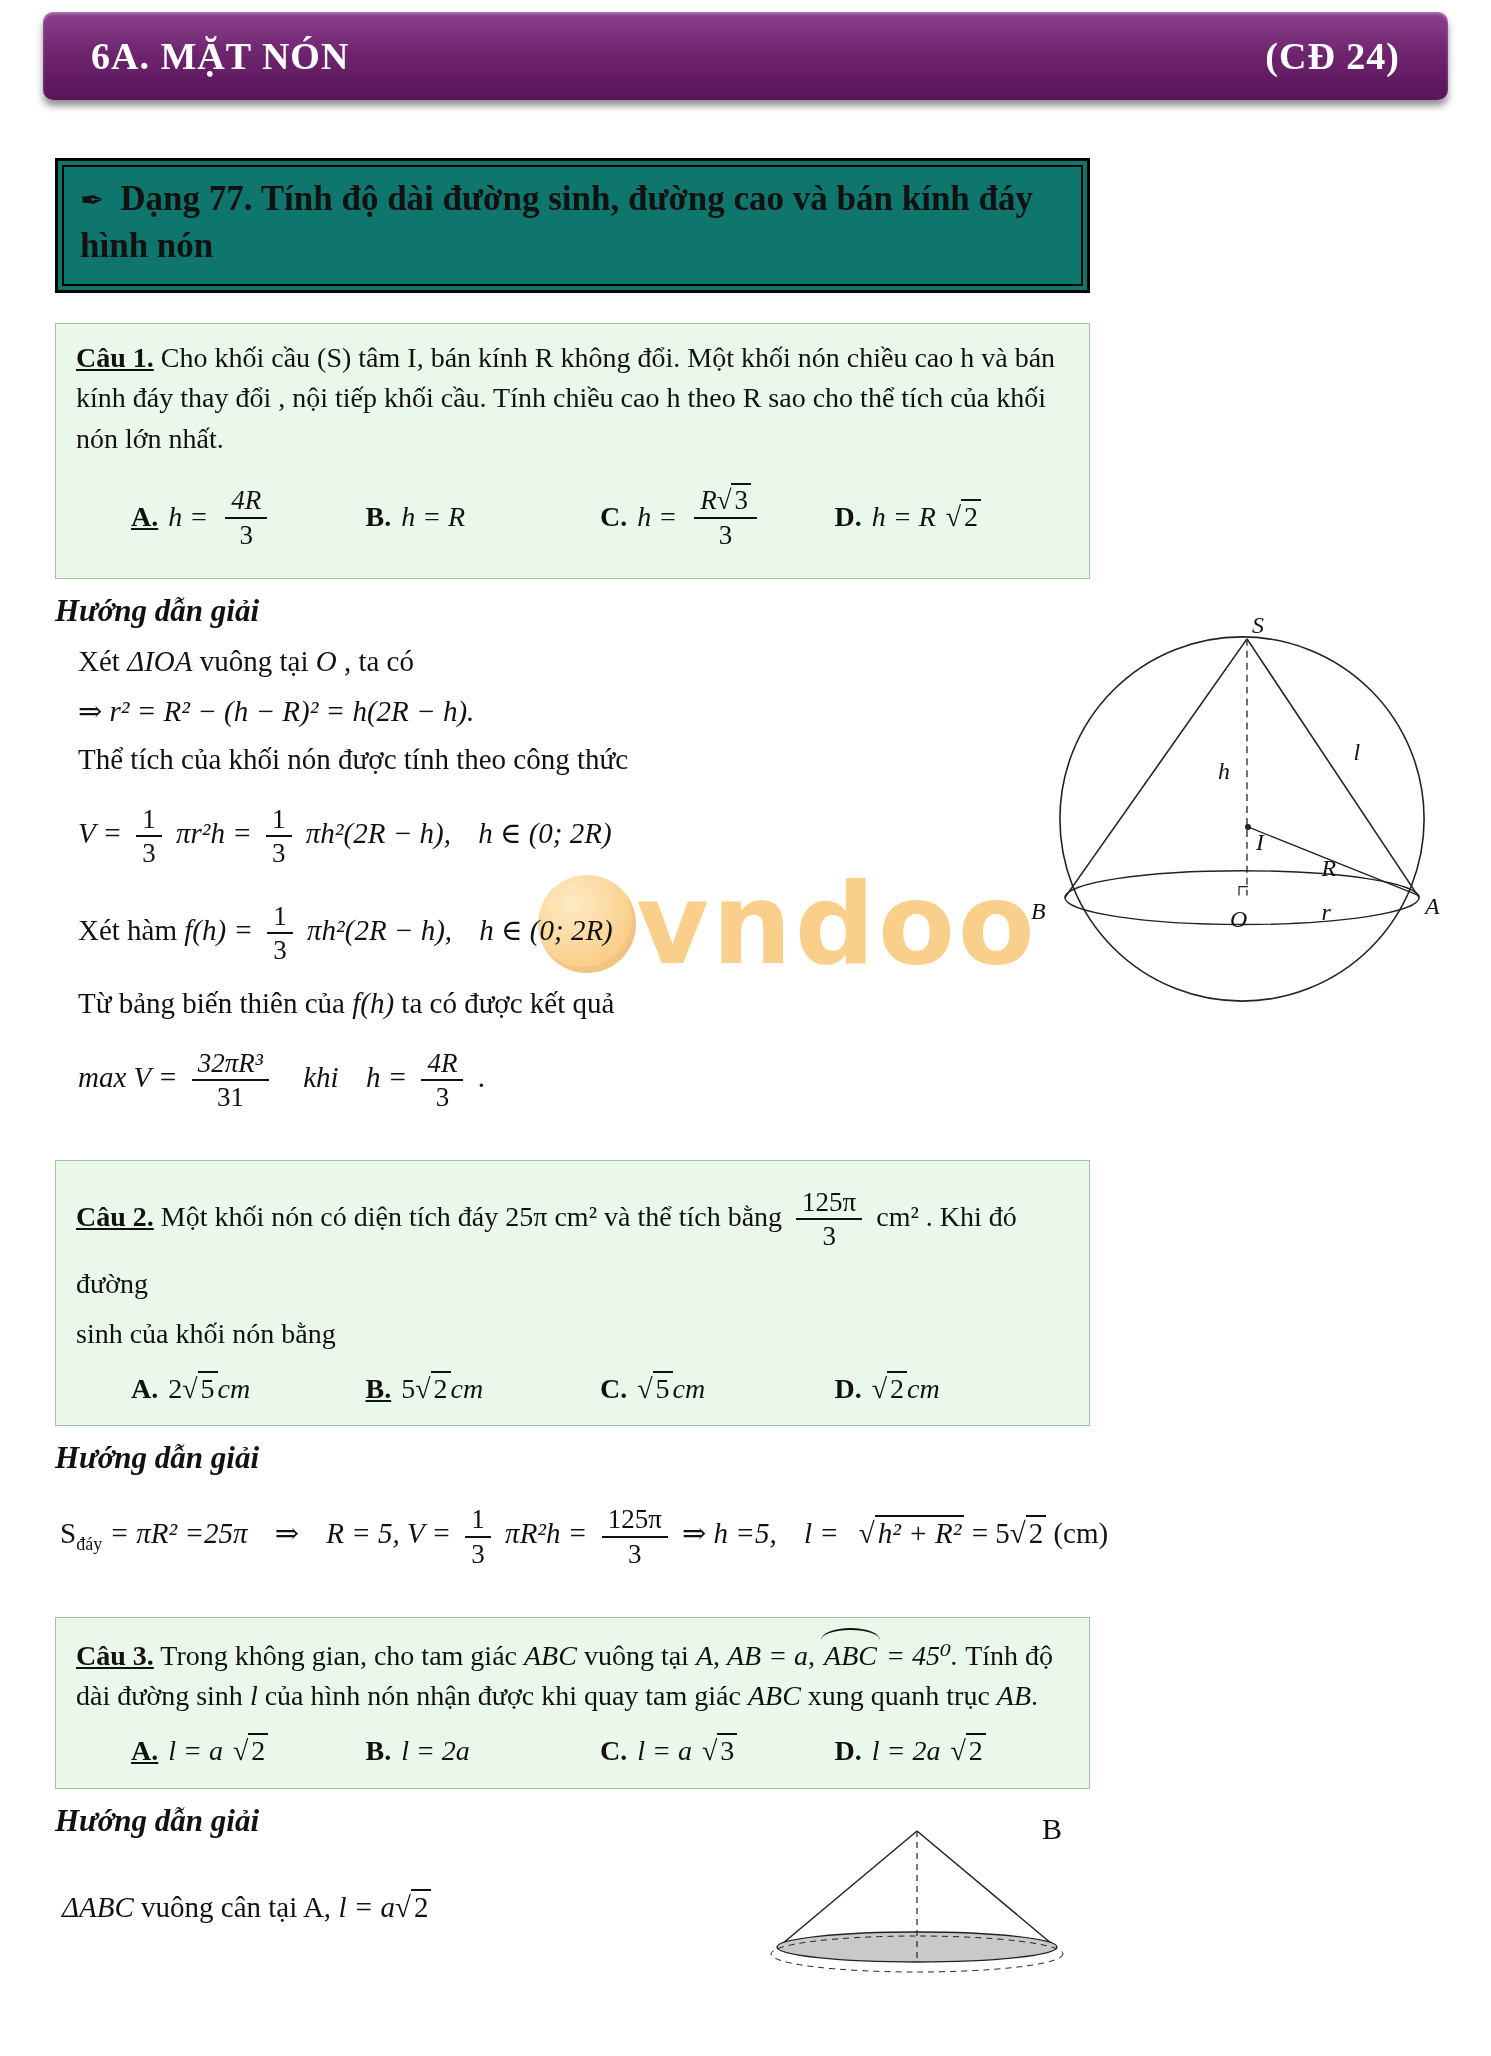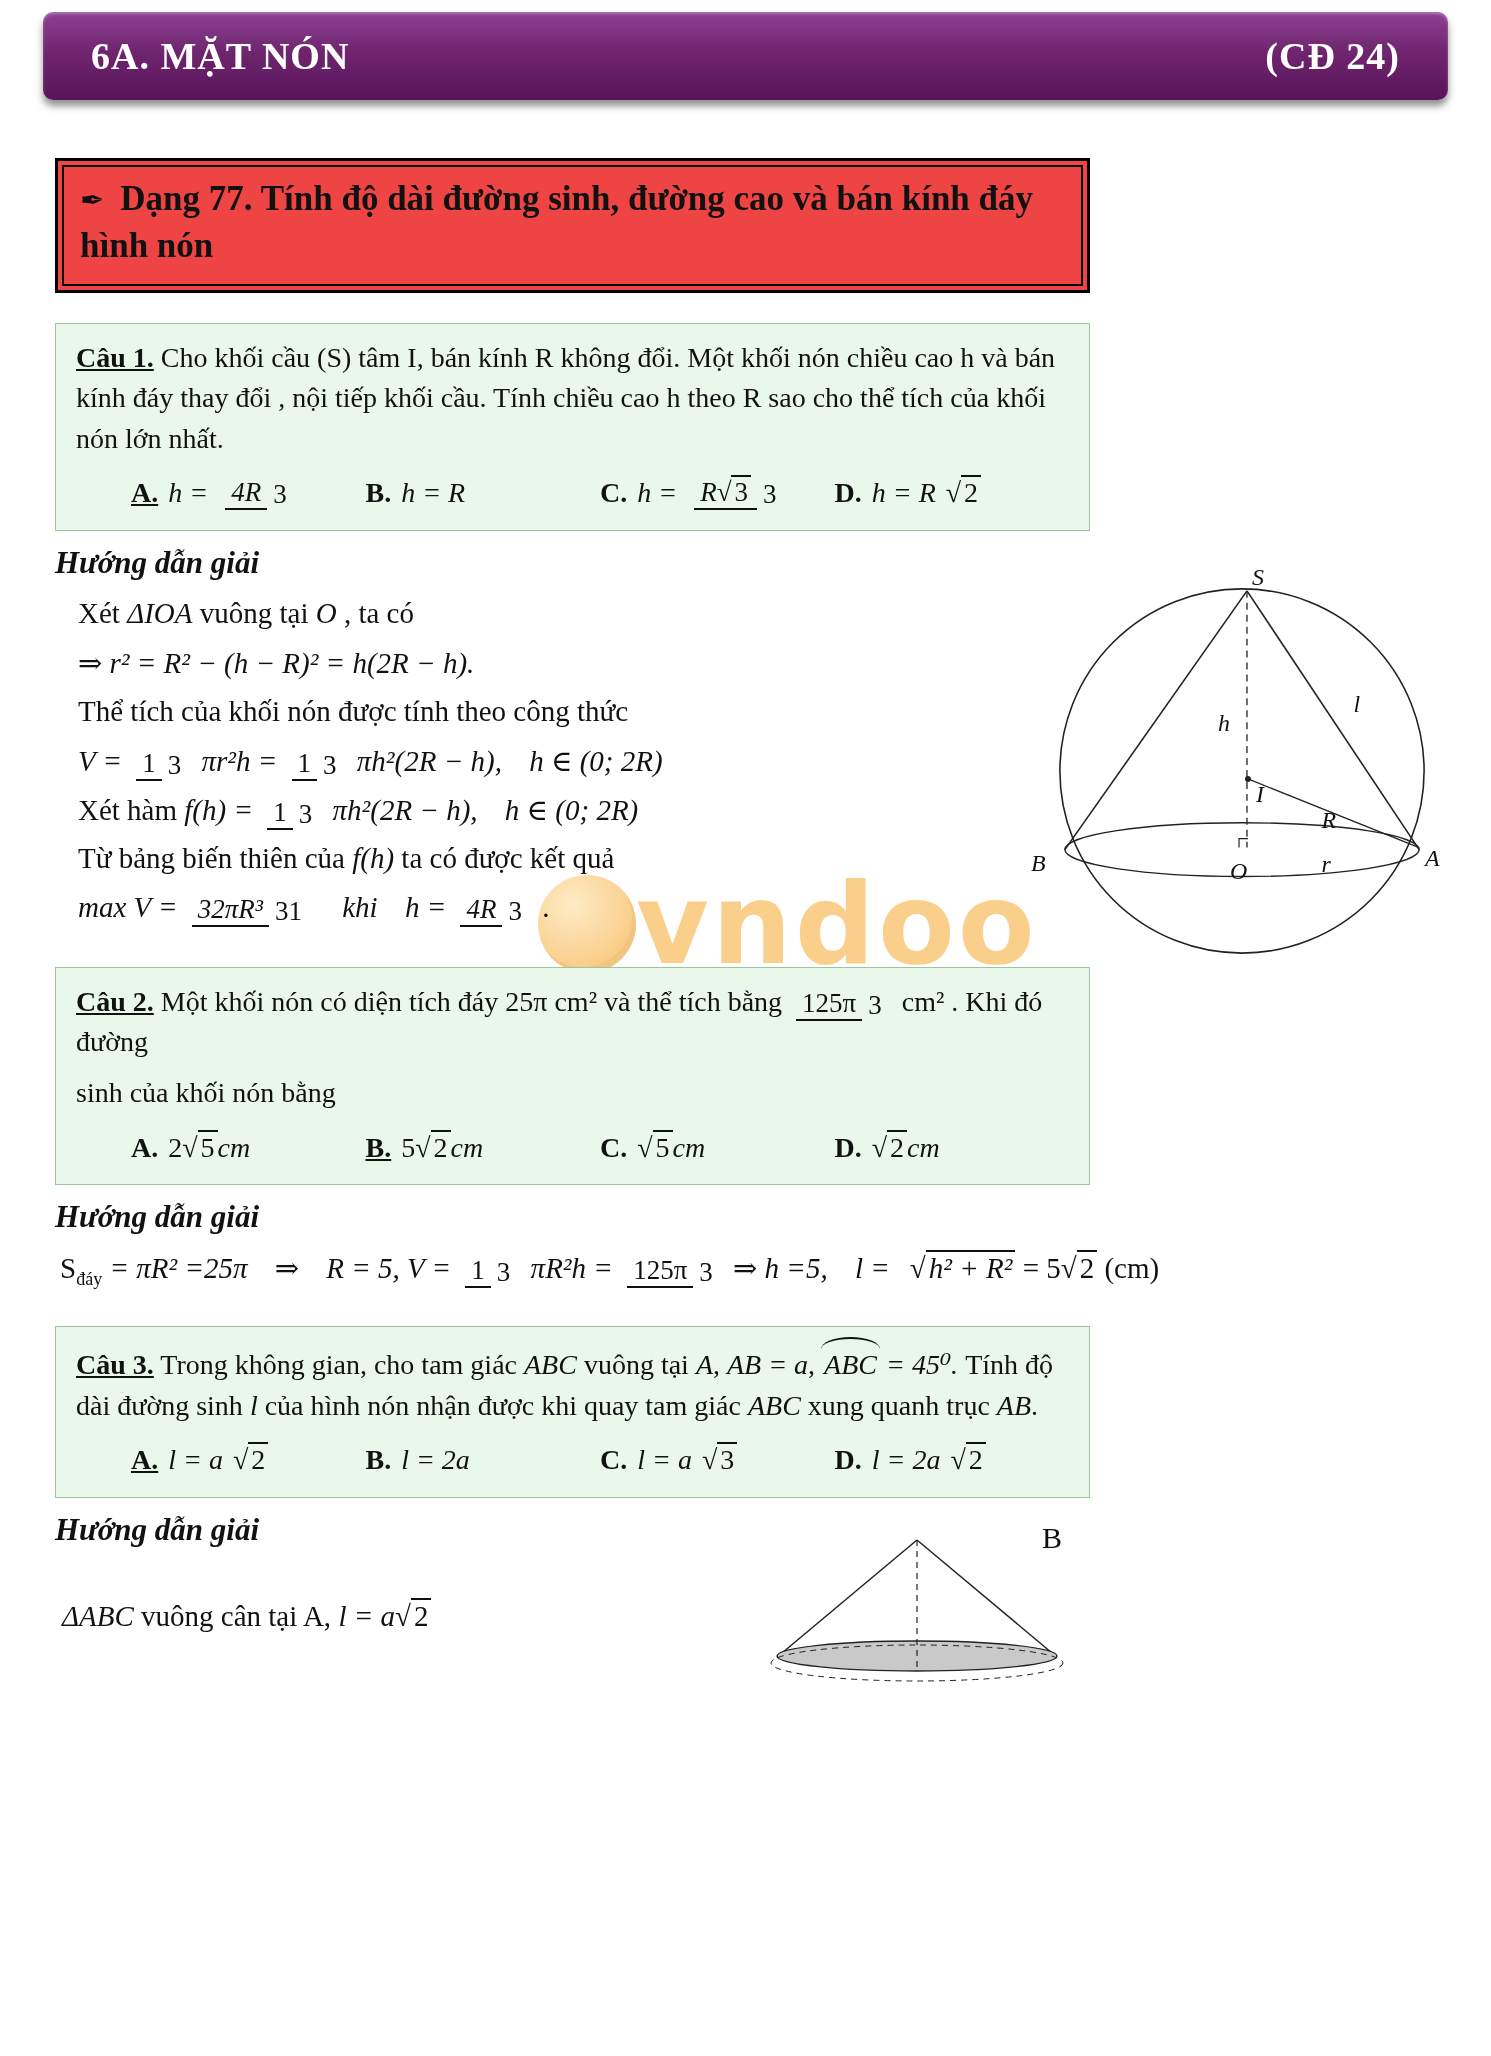--- a/index.html
+++ b/index.html
@@ -16,21 +16,21 @@
     border-radius:10px;
     background:linear-gradient(180deg,#8d4191 0%, #70256f 45%, #581458 100%);
     box-shadow:0 6px 7px rgba(40,40,40,.5), inset 0 2px 3px rgba(255,255,255,.3);
     display:flex; align-items:center; justify-content:space-between; padding:0 48px;gap:28px;
   }
   .topbar-title, .topbar-code { color:#fff; font-weight:bold; font-size:38px; letter-spacing:1px; }
 
   
   .content { position:relative; z-index:1; padding-top:158px; }
 
-  .titlebox { margin-left:55px; width:1035px; border:3px solid #000; padding:4px; background:#ef4444; }
+  .titlebox { margin-left:55px; width:1035px; border:3px solid #000; padding:4px; background:#0f766e; }
   .titlebox-inner { border:2px solid #000; padding:8px 16px 14px; font-size:35px; font-weight:bold; line-height:1.35; }
   .pen-icon { margin-right:16px; font-size:29px; font-weight:normal; }
 
   .qbox {
     margin:30px 0 0 55px; width:1035px; background:#e9f8ea;
     border:1px solid #9cc79c; padding:14px 20px 16px;
     font-size:28px; line-height:1.45;
   }
   .qlabel { font-weight:bold; text-decoration:underline; }
   .opts { display:flex; margin-top:14px; padding-left:55px; align-items:center; }
@@ -40,21 +40,21 @@
   .mi { font-style:italic; }
 
   .guide { width:1235px; margin:14px 0 0 55px; font-weight:bold; font-style:italic; font-size:31px; }
 
   .sol { position:relative; z-index:1; font-size:29px; }
   .sol1 { margin:16px 0 0 78px; width:700px; }
   .sline { margin-top:9px; min-height:40px; }
   .sp { margin:0 20px; }
 
   
-  .frac { display:inline-flex; flex-direction:row; align-items:center; vertical-align:middle; margin:1px 7px; line-height:1.12; font-size:27px; }
+  .frac { display:inline-flex; flex-direction:column; align-items:center; vertical-align:middle; margin:12px 7px; line-height:1.12; font-size:27px; }
   .frac .num { padding:0 6px 1px; border-bottom:2px solid #111; white-space:nowrap; }
   .frac .den { padding:1px 6px 0; white-space:nowrap; }
 
   
   .sqrt { white-space:nowrap; }
   .sqrt::before { content:"√"; font-style:normal; }
   .sqrt .rad { border-top:2px solid #111; padding:0 3px; font-style:normal; }
   .sqrt.it .rad { font-style:italic; }
 
   sub.small { font-size:18px; }

